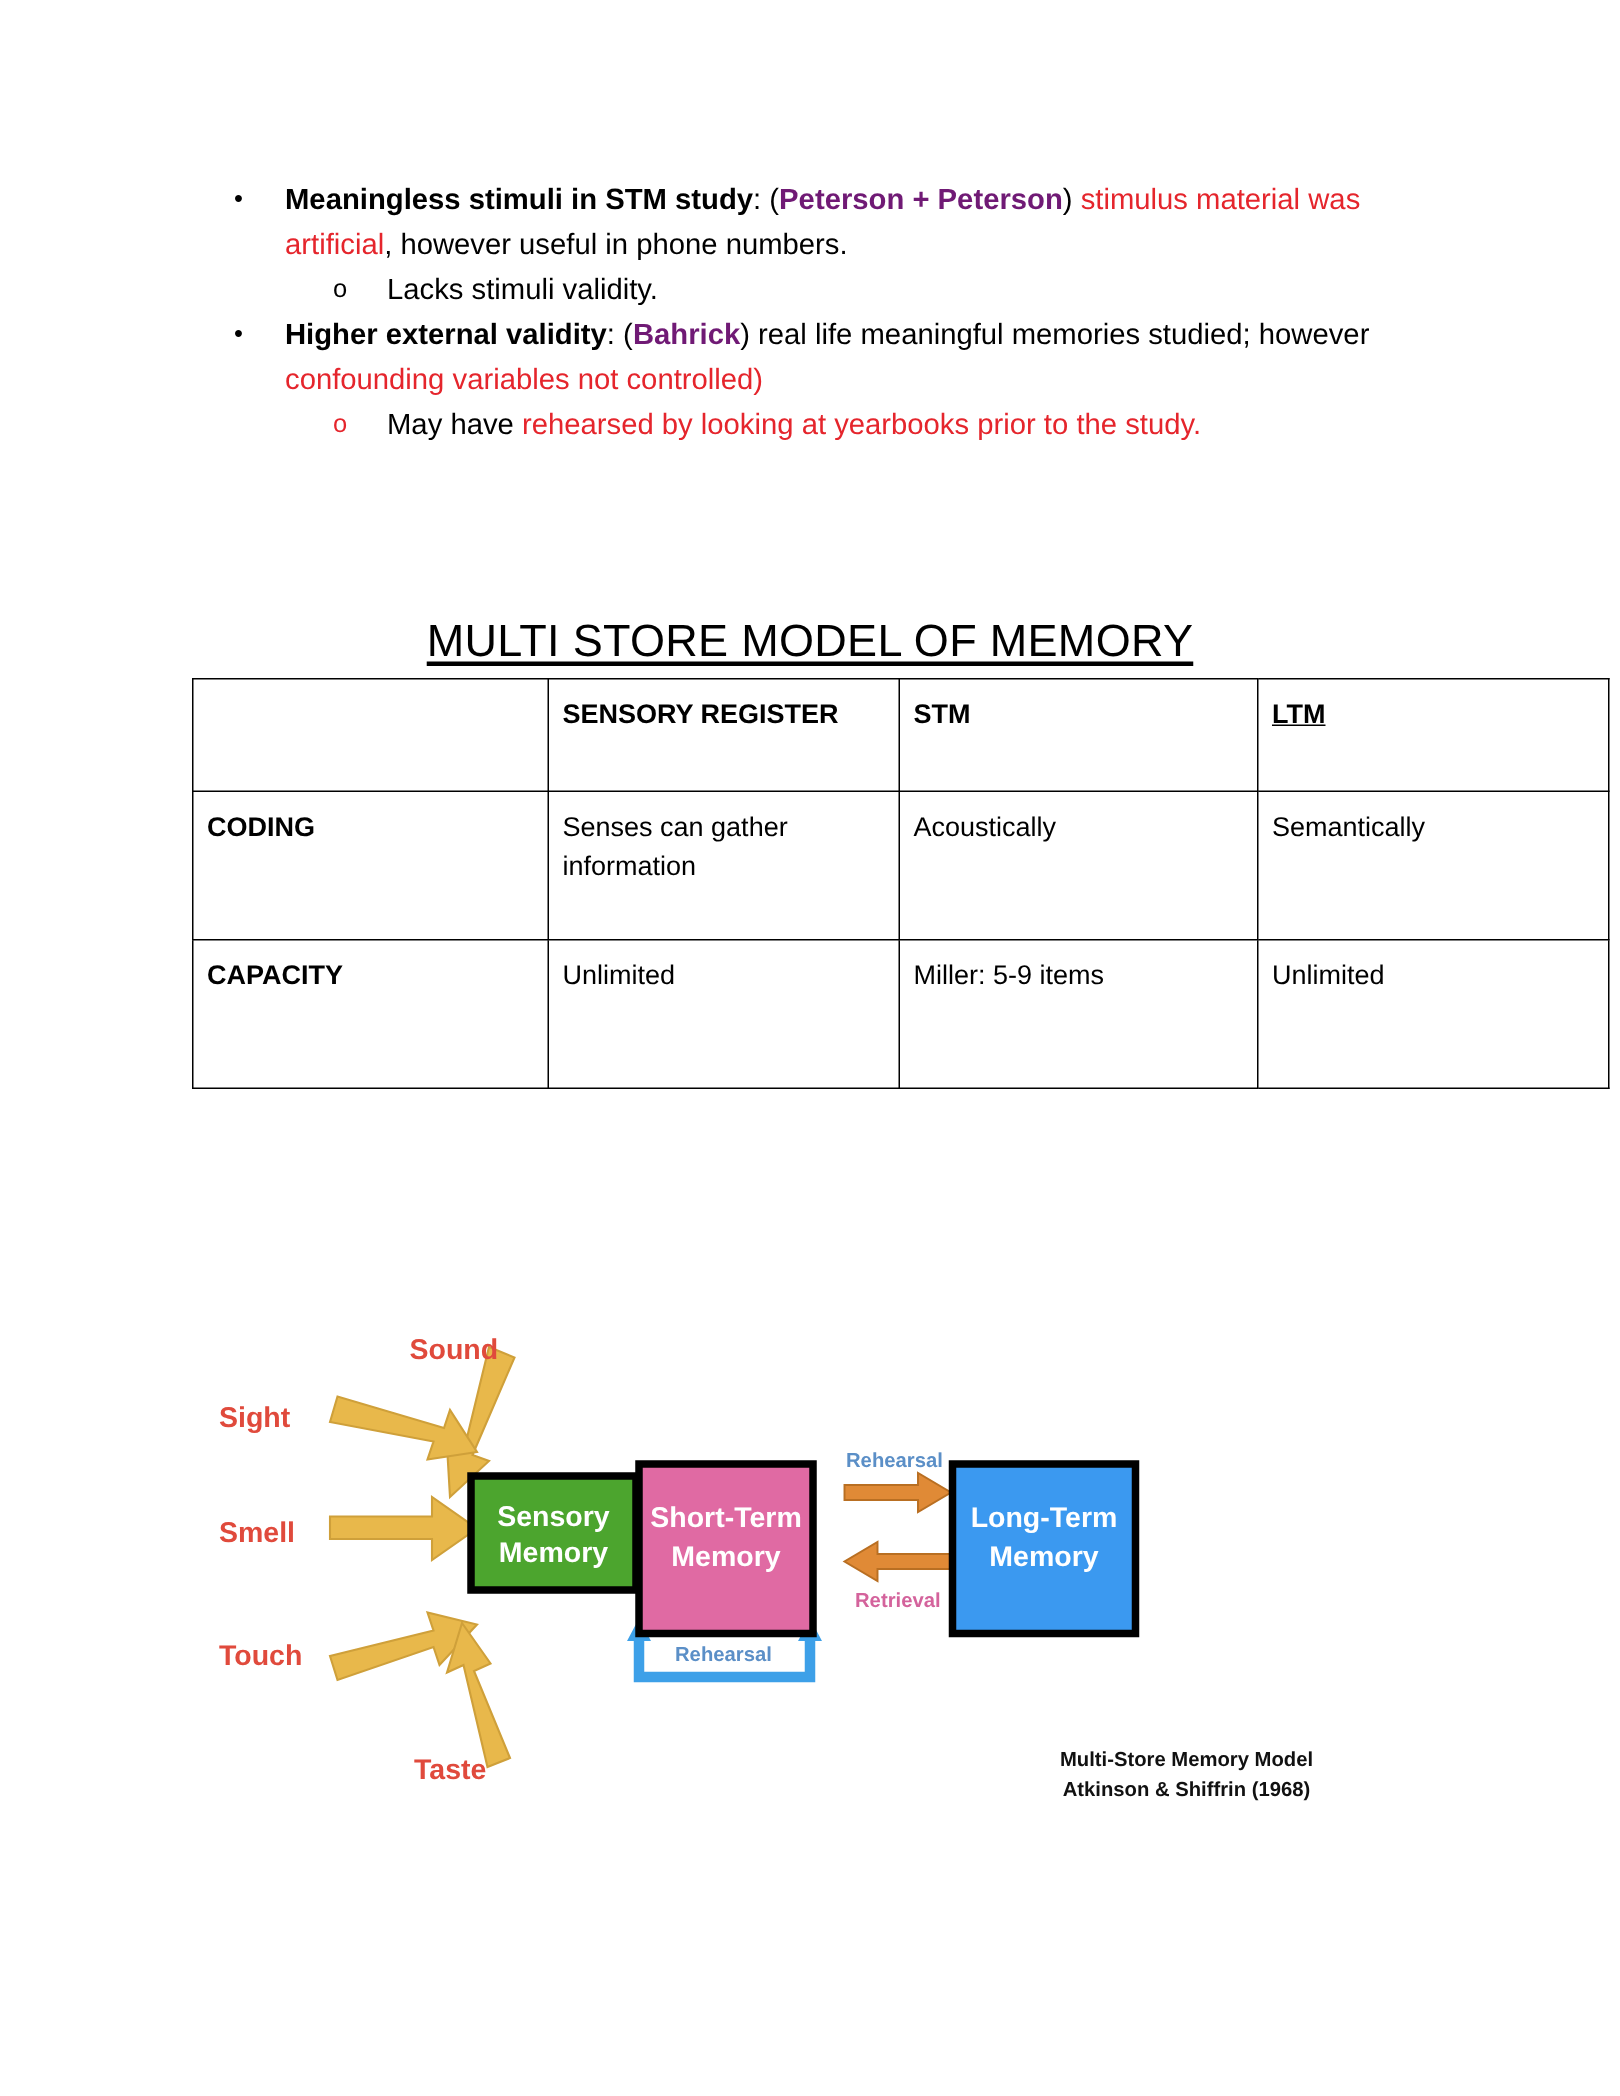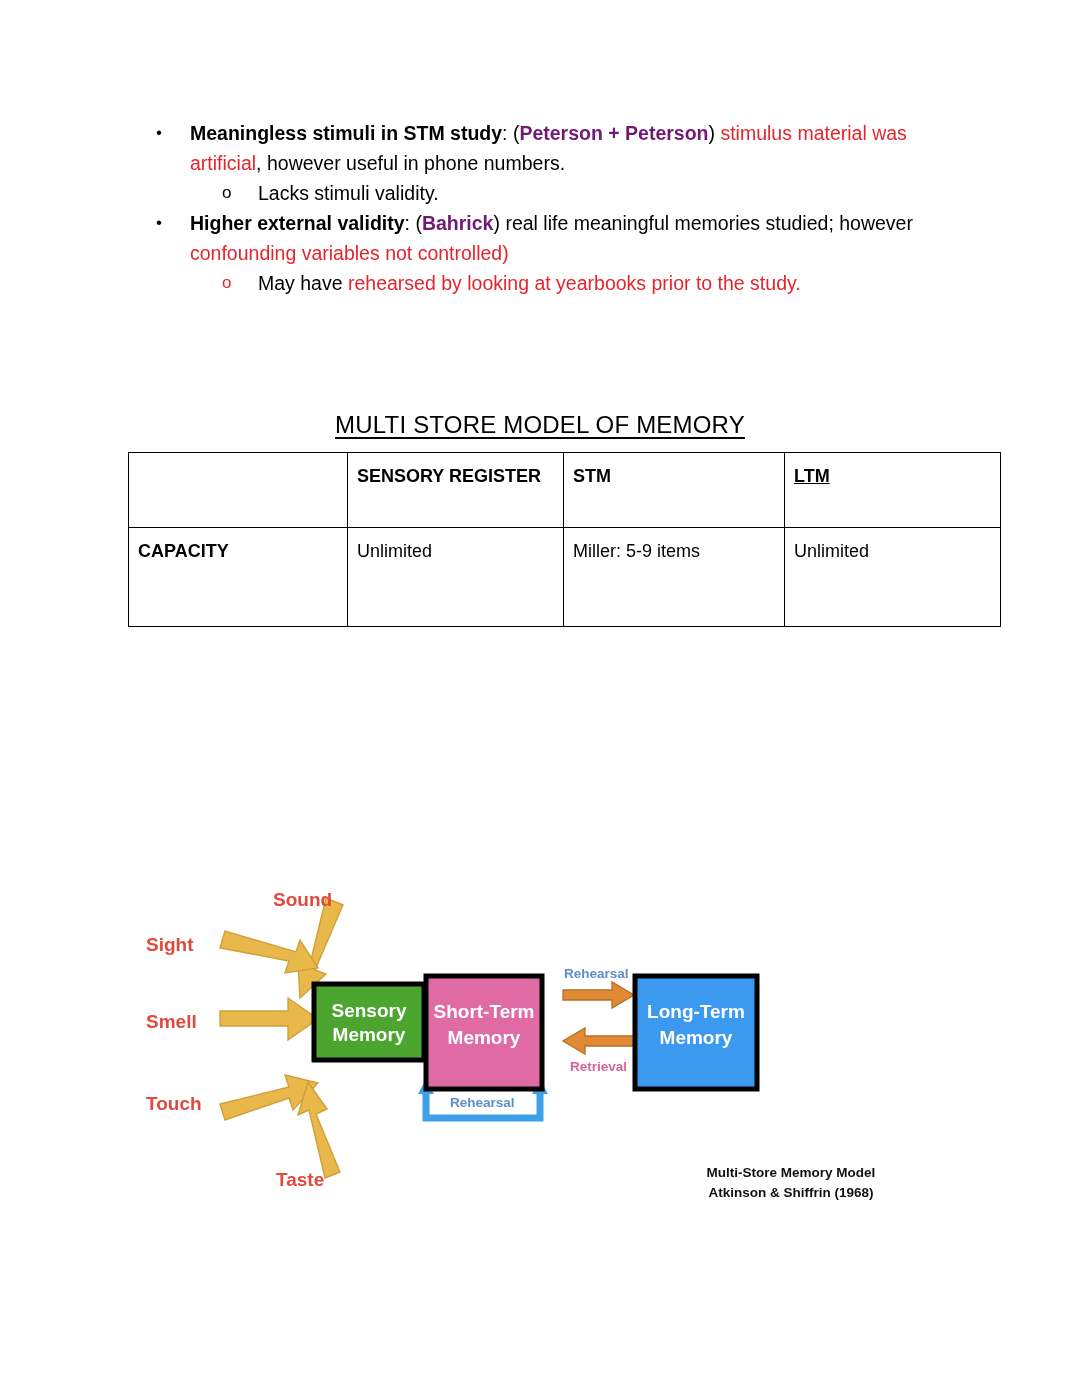--- a/index.html
+++ b/index.html
@@ -54,42 +54,42 @@
   .red { color: #e5252c; }
   .cyan { color: #701a75; font-weight: bold; }
 
   
   .section-title {
     position: absolute;
     left: 0;
     top: 411px;
     width: 1080px;
     text-align: center;
-    font-size: 24px;
+    font-size: 30px;
     letter-spacing: 0.2px;
   }
   .section-title span {
     text-decoration: underline;
     text-underline-offset: 4px;
   }
 
   
   .msm-table {
     position: absolute;
     left: 128px;
     top: 452px;
     width: 824px;
     border-collapse: collapse;
     table-layout: fixed;
     font-size: 18px;
   }
   .msm-table td, .msm-table th {
     border: 1.6px solid #000000;
     vertical-align: top;
-    padding: 10px 2px 0 9px;
+    padding: 10px 20px 0 9px;
     text-align: left;
     font-weight: normal;
     line-height: 26px;
     margin-left: 22px;
   }
   .msm-table .col-label { width: 207px; }
   .msm-table .col-sr    { width: 204px; }
   .msm-table .col-stm   { width: 209px; }
   .msm-table .col-ltm   { width: 204px; text-decoration: underline; }
   .msm-table tr.head td { height: 64px; font-weight: bold; }
@@ -165,20 +165,26 @@
   <span>MULTI STORE MODEL OF MEMORY</span>
 </div>
 
 <table class="msm-table">
   <tbody>
     <tr class="head">
       <td class="col-label"></td>
       <td class="col-sr">SENSORY REGISTER</td>
       <td class="col-stm">STM</td>
       <td class="col-ltm">LTM</td>
+    </tr>
+    <tr class="body">
+      <td class="rowlabel">CODING</td>
+      <td>Senses can gather information</td>
+      <td>Acoustically</td>
+      <td>Semantically</td>
     </tr>
     <tr class="body">
       <td class="rowlabel">CAPACITY</td>
       <td>Unlimited</td>
       <td>Miller: 5-9 items</td>
       <td>Unlimited</td>
     </tr>
   </tbody>
 </table>
 

